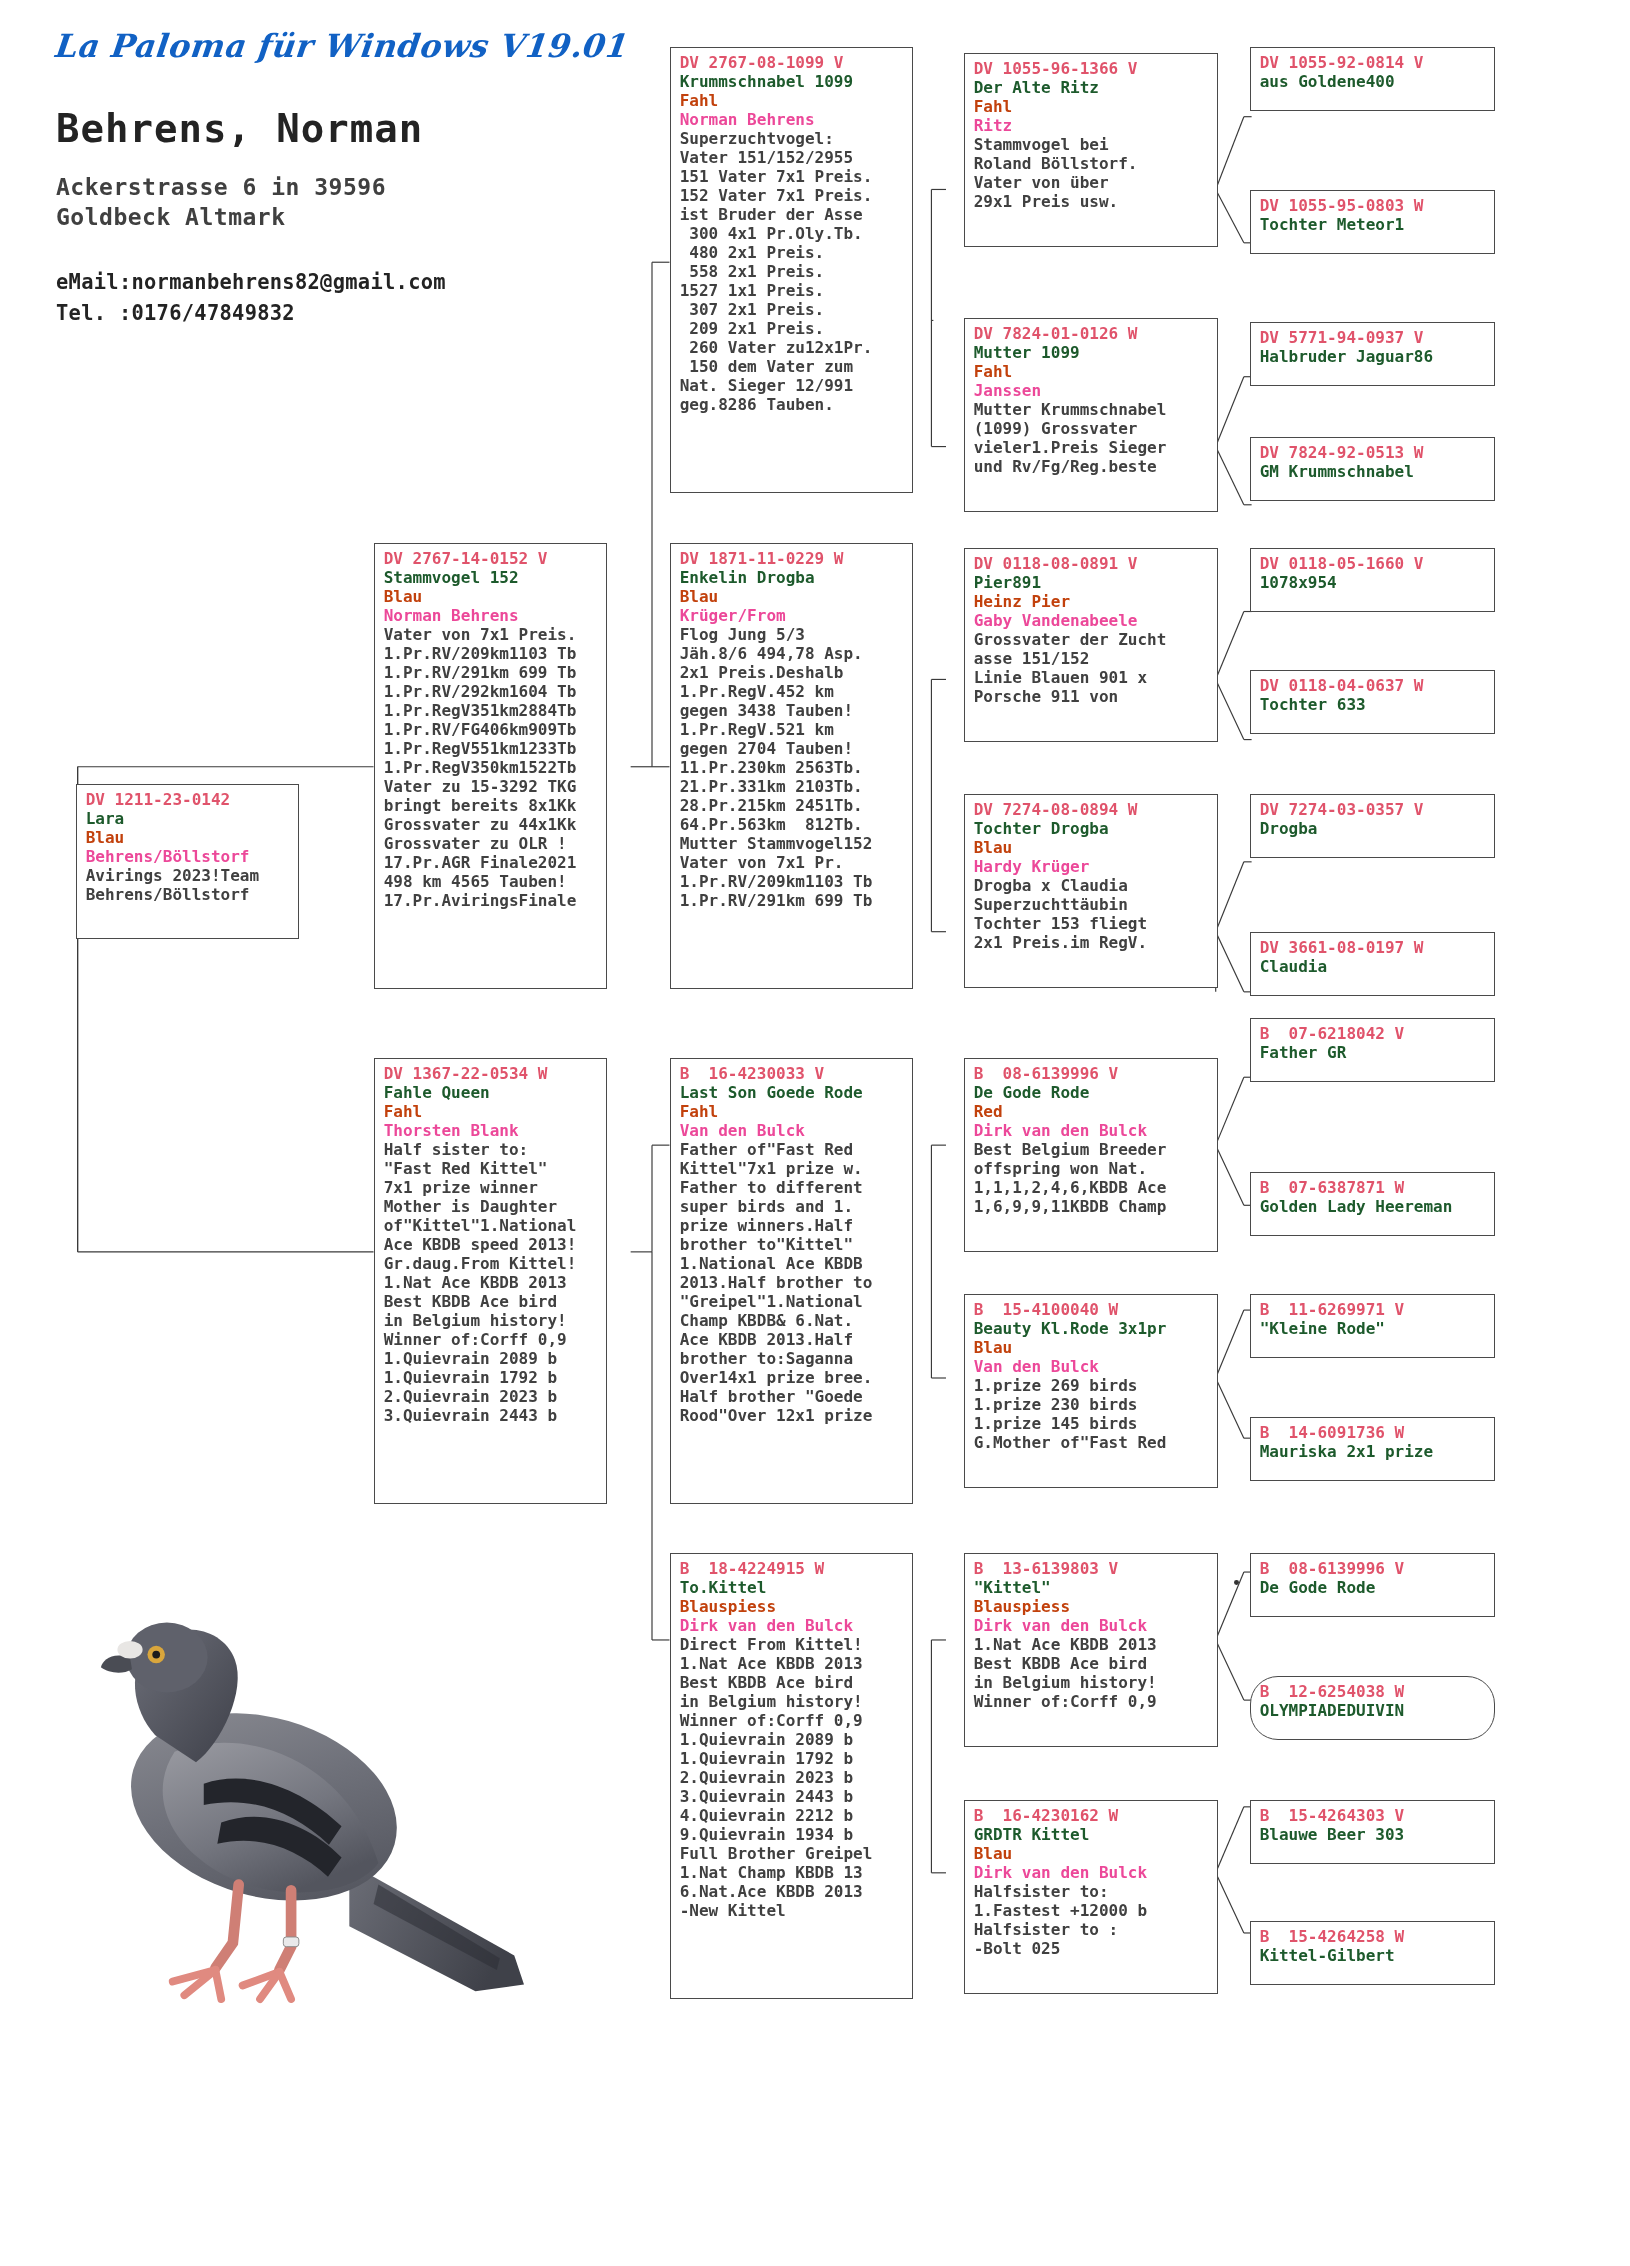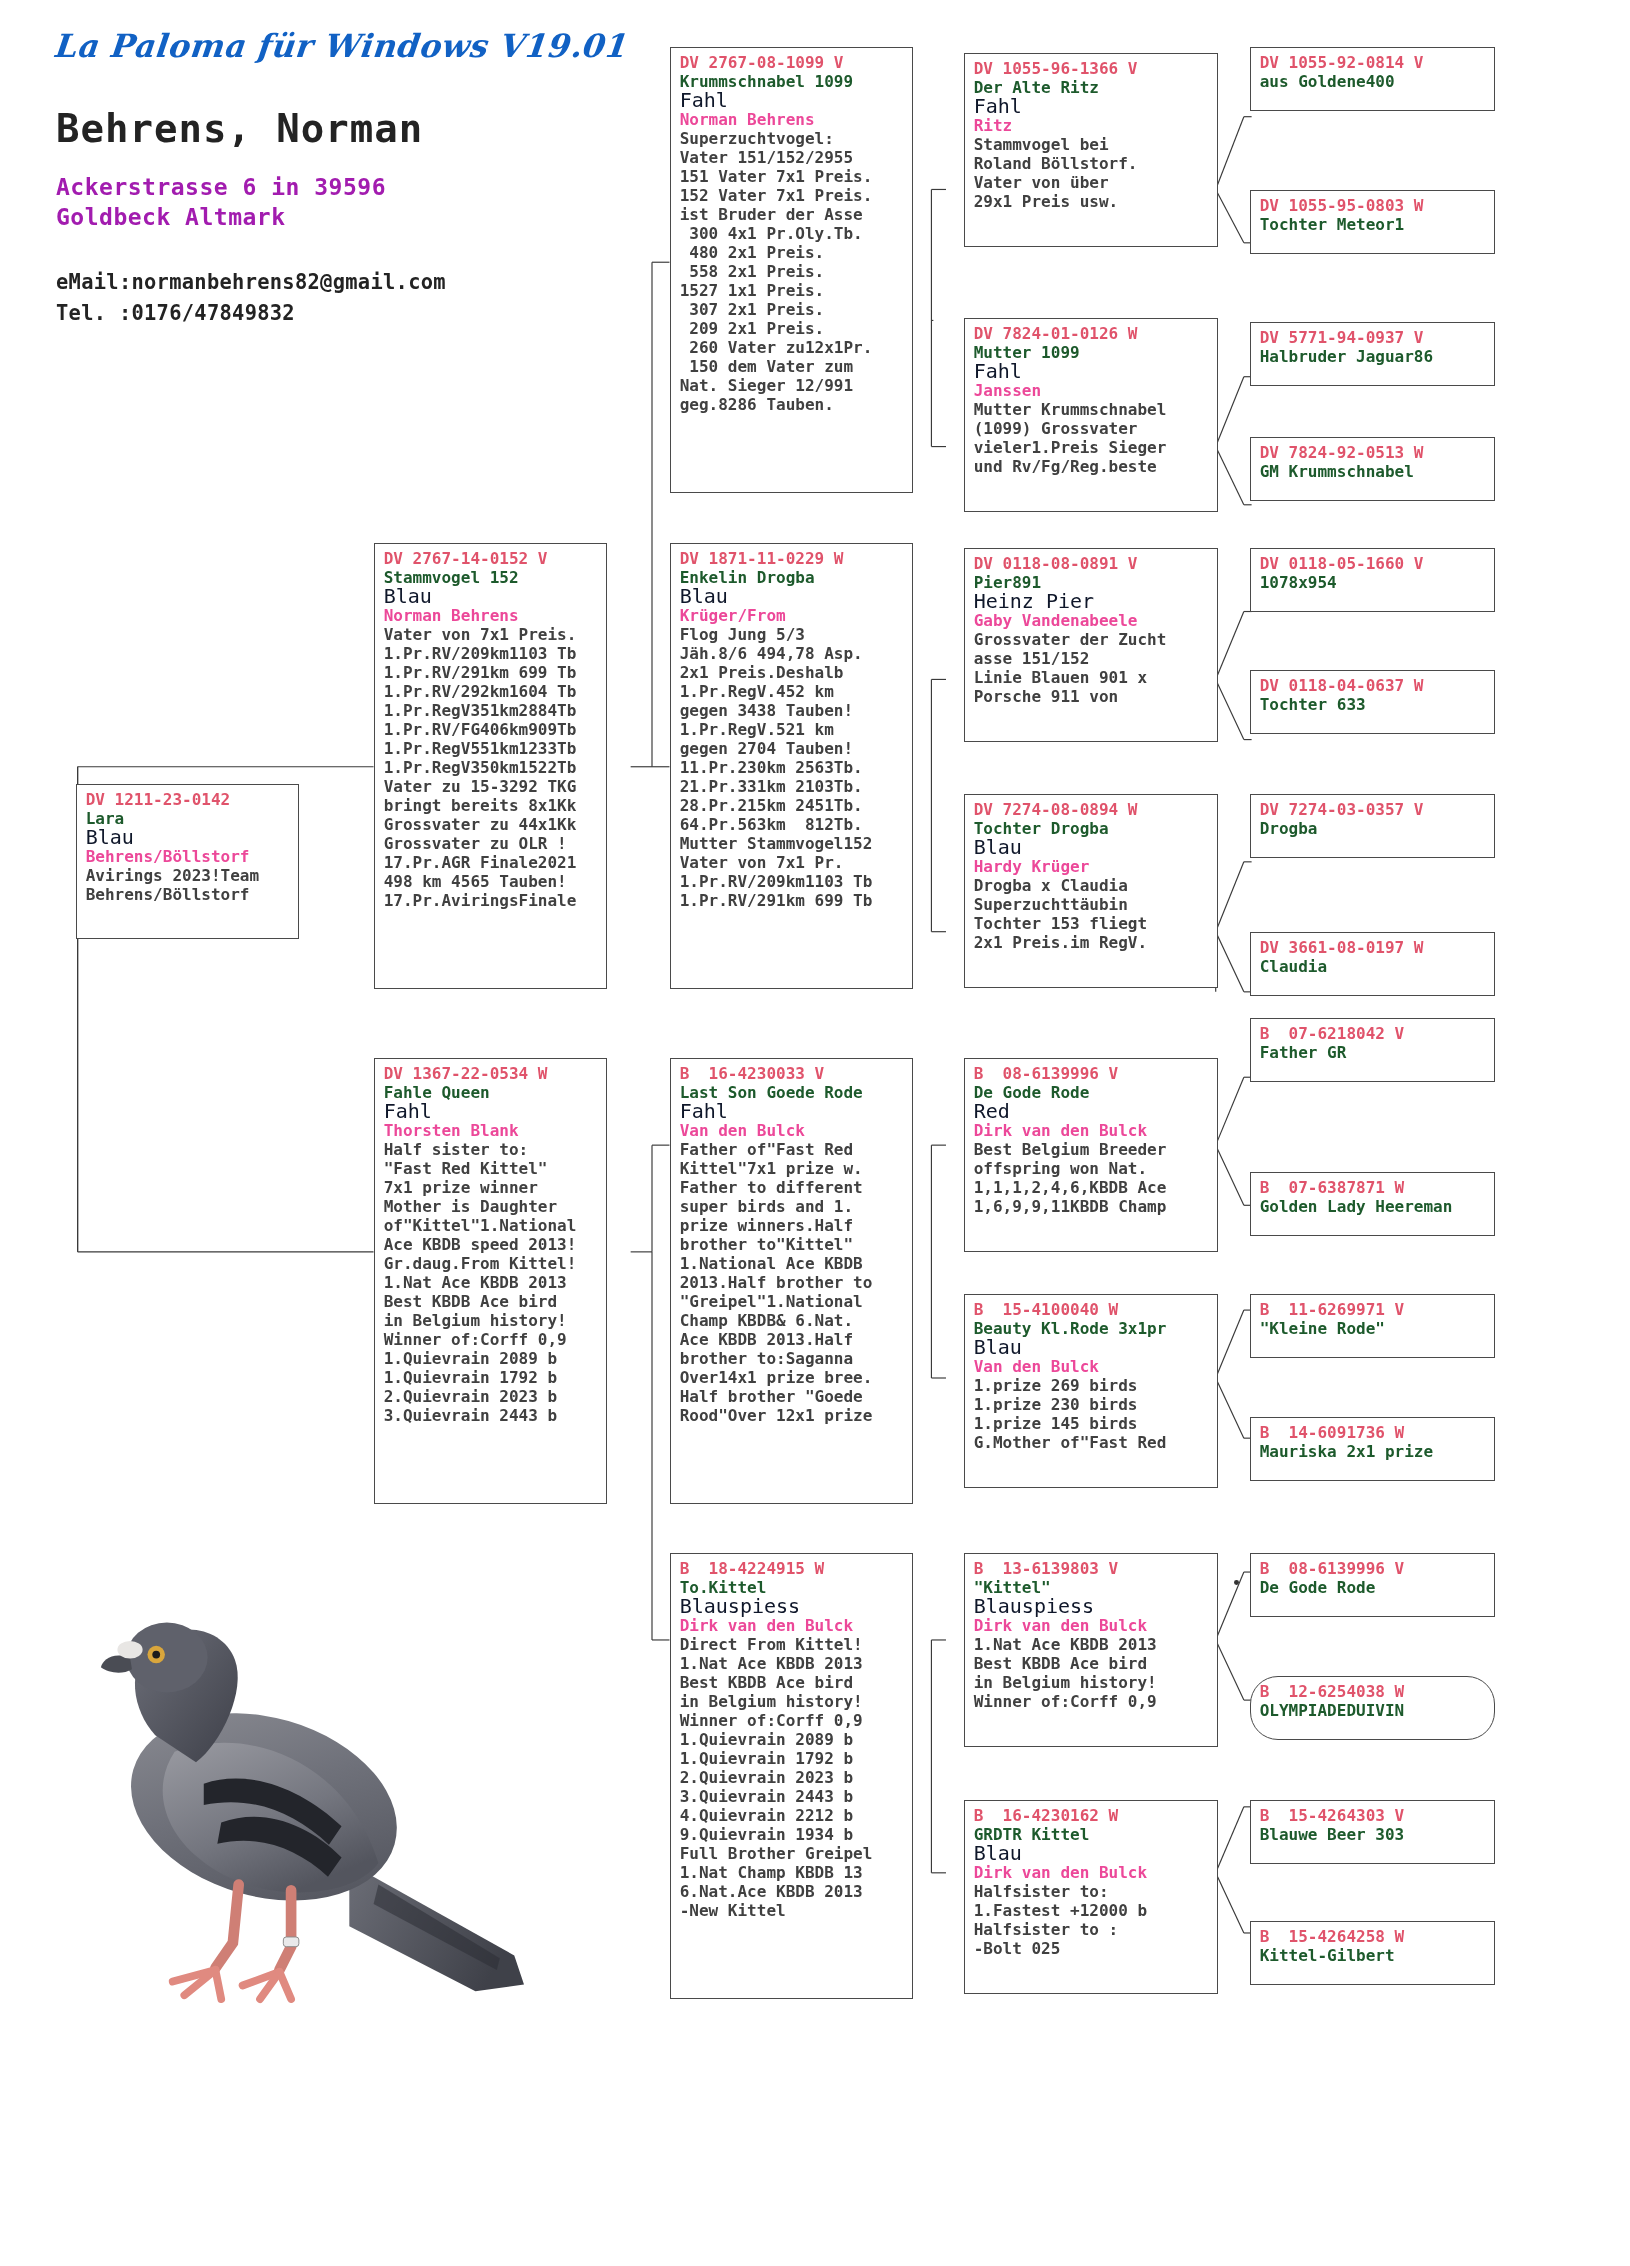--- a/index.html
+++ b/index.html
@@ -29,21 +29,21 @@
     margin-top: 41px;
     font-size: 39px;
     font-weight: bold;
     color: #232323;
     letter-spacing: 1px;
     white-space: nowrap;
   }
   .addr-line {
     font-size: 23px;
     font-weight: bold;
-    color: #a21caf;
+    color: #404040;
     line-height: 30px;
     letter-spacing: 0.5px;
     white-space: nowrap;
   }
   #addr-block { margin-top: 21.3px; }
   #contact-block { margin-top: 35px; }
   .contact-line {
     font-size: 20.4px;
     font-weight: bold;
     color: #232323;
@@ -68,23 +68,23 @@
     white-space: pre;
   }
   .pbox .name {
     color: #1d5a2c;
     font-weight: bold;
     font-size: 16px;
     line-height: 19px;
     white-space: pre;
   }
   .pbox .color {
-    color: #0f172a;
-    font-weight: normal;
-    font-size: 20px;
+    color: #c2410c;
+    font-weight: bold;
+    font-size: 16px;
     line-height: 19px;
     white-space: pre;
   }
   .pbox .breeder {
     color: #ec4899;
     font-weight: bold;
     font-size: 16px;
     line-height: 19px;
     white-space: pre;
   }

